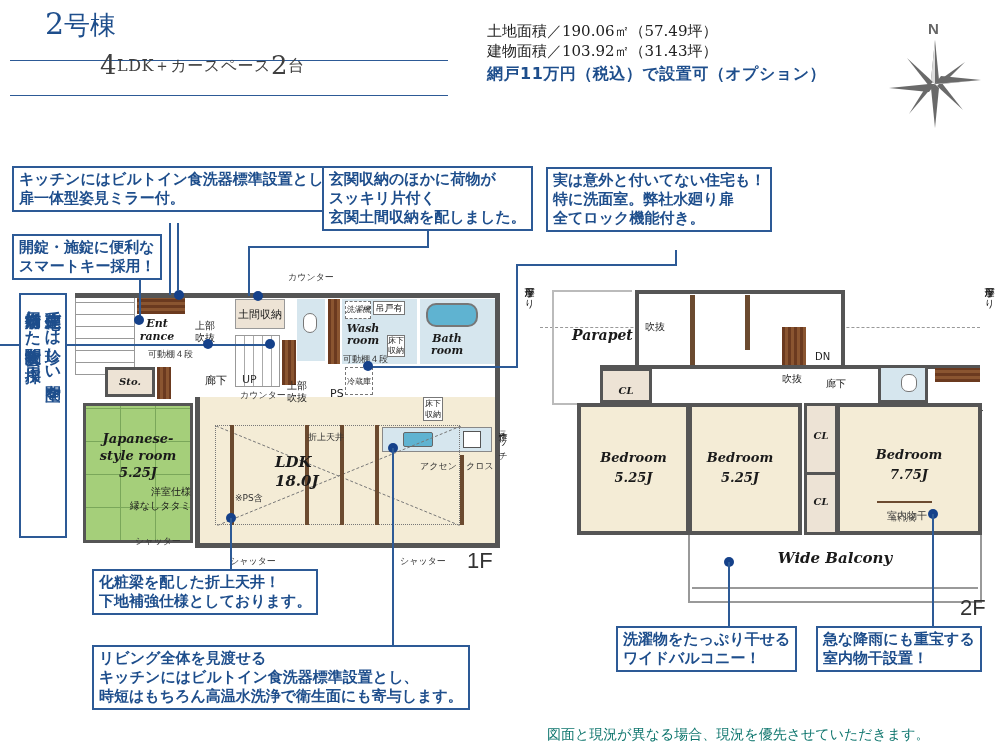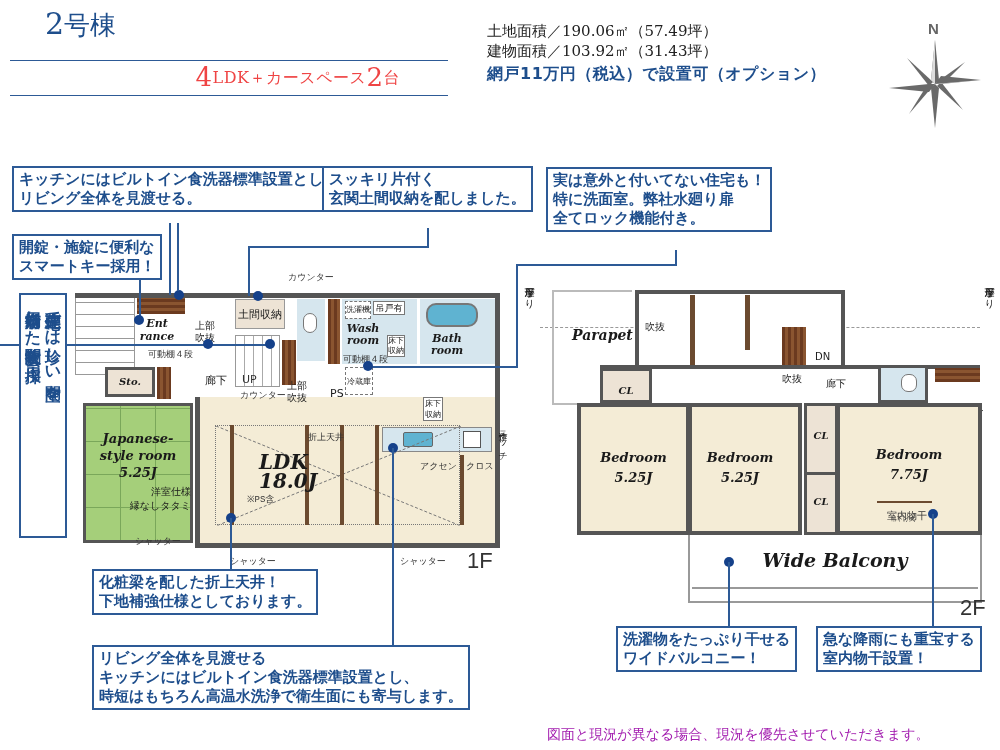--- a/index.html
+++ b/index.html
@@ -3,34 +3,34 @@
 <meta charset="utf-8">
 <style>
   * { box-sizing: border-box; margin: 0; padding: 0; }
   html, body { width: 1000px; height: 750px; background: #ffffff; overflow: hidden; }
   body { position: relative; font-family: "DejaVu Sans", "Liberation Sans", sans-serif; color: #1a1a1a; }
   .abs { position: absolute; }
   .serif { font-family: "DejaVu Serif", "Liberation Serif", serif; }
   .title { left: 45px; top: 6px; font-size: 26px; color: #1e4e8c; }
   .title .num { font-size: 30px; }
   .hr { height: 1px; background: #2d5a96; left: 10px; width: 438px; }
-  .subtitle { left: 100px; top: 62px; width: 300px; text-align: right; font-size: 16px; color: #ef4444; letter-spacing: 0.5px; }
+  .subtitle { left: 100px; top: 50px; width: 300px; text-align: left; font-size: 16px; color: #404040; letter-spacing: 0.5px; }
   .subtitle .big { font-size: 26px; vertical-align: -3px; }
   .spec { left: 487px; font-size: 15px; color: #222; }
   .spec-blue { left: 487px; top: 64px; font-size: 16px; color: #1e4e8c; font-weight: bold; letter-spacing: 0.5px; }
   .compass { left: 885px; top: 20px; width: 100px; height: 110px; }
   .callout { border: 2px solid #2d5a96; background: #fff; color: #1e4e8c; font-weight: bold; font-size: 15px; line-height: 19px; padding: 2px 5px; white-space: nowrap; }
   .vcallout { writing-mode: vertical-rl; border: 2px solid #2d5a96; background: #fff; color: #1e4e8c; font-weight: bold; font-size: 16px; line-height: 20px; padding: 5px 2px; }
   .leader { background: #2d5a96; }
   .dot { width: 10px; height: 10px; border-radius: 50%; background: #15418a; }
   .wall { background: #555; }
   .room-label { font-family: "DejaVu Serif", "Liberation Serif", serif; font-style: italic; font-weight: bold; text-align: center; color: #1a1a1a; }
   .small { font-size: 9px; color: #333; white-space: nowrap; }
   .floor-tag { font-size: 22px; color: #333; font-family: "Liberation Sans", sans-serif; }
-  .footer { left: 547px; top: 726px; font-size: 14px; color: #a21caf; }
+  .footer { left: 547px; top: 726px; font-size: 14px; color: #0f766e; }
   .beam { background: #6b4a2f; }
   .wood { background: repeating-linear-gradient(90deg, #6b3a1f 0 3px, #8a5530 3px 6px); }
   .woodh { background: repeating-linear-gradient(0deg, #6b3a1f 0 3px, #8a5530 3px 6px); }
   .dashed { border: 1px dashed #777; }
 </style>
 </head>
 <body>
 
 <div class="abs title serif">
   <span class="num">2</span><span>号棟</span>
@@ -99,21 +99,21 @@
       <div>吹抜</div>
   </div>
   <div class="abs small" style="left:165px;top:104px;">カウンター</div>
 
   <div class="abs" style="left:222px;top:14px;width:28px;height:62px;background:#d6e6ee;">
     <div class="abs" style="left:6px;top:14px;width:14px;height:20px;border:1px solid #777;border-radius:7px;background:#fff;"></div>
   </div>
   <div class="abs wood" style="left:253px;top:14px;width:12px;height:65px;"></div>
 
   <div class="abs" style="left:267px;top:14px;width:75px;height:65px;background:#d6e6ee;"></div>
-  <div class="abs dashed" style="left:270px;top:16px;width:26px;height:18px;font-size:8px;text-align:center;line-height:16px;background:#fff;">洗濯機</div>
+  <div class="abs dashed" style="left:270px;top:16px;width:26px;height:18px;font-size:8px;text-align:center;line-height:16px;background:#fff;font-style:italic;">洗濯機</div>
   <div class="abs" style="left:298px;top:16px;width:32px;height:14px;font-size:9px;text-align:center;background:#fff;border:1px solid #777;">吊戸有</div>
   <div class="abs room-label" style="left:268px;top:38px;width:40px;font-size:11px;line-height:12px;text-align:center;">
     <div>Wash</div>
       <div>room</div>
   </div>
   <div class="abs" style="left:312px;top:50px;width:18px;height:22px;font-size:8px;line-height:10px;border:1px solid #777;background:#fff;text-align:center;">
     <div>床下</div>
       <div>収納</div>
   </div>
   <div class="abs small" style="left:268px;top:68px;">可動棚４段</div>
@@ -164,25 +164,25 @@
         <line x1="0" y1="0" x2="245" y2="100" stroke="#777" stroke-dasharray="3,2"></line>
         <line x1="245" y1="0" x2="0" y2="100" stroke="#777" stroke-dasharray="3,2"></line>
       </svg>
   </div>
   <div class="abs beam" style="left:155px;top:140px;width:4px;height:100px;"></div>
   <div class="abs beam" style="left:230px;top:140px;width:4px;height:100px;"></div>
   <div class="abs beam" style="left:265px;top:140px;width:4px;height:100px;"></div>
   <div class="abs beam" style="left:300px;top:140px;width:4px;height:100px;"></div>
   <div class="abs beam" style="left:385px;top:170px;width:4px;height:70px;"></div>
   <div class="abs small" style="left:233px;top:146px;">折上天井</div>
-  <div class="abs room-label" style="left:160px;top:168px;width:60px;font-size:20px;line-height:19px;padding-left:24px;">
+  <div class="abs room-label" style="left:176px;top:168px;width:60px;font-size:15px;line-height:19px;padding-left:24px;">
     <div>LDK</div>
     <div>18.0J</div>
   </div>
-  <div class="abs small" style="left:172px;top:207px;font-family:Liberation Mono, monospace;">※PS含</div>
+  <div class="abs small" style="left:160px;top:207px;">※PS含</div>
 
   <div class="abs small" style="left:60px;top:250px;">シャッター</div>
   <div class="abs small" style="left:155px;top:270px;">シャッター</div>
   <div class="abs small" style="left:325px;top:270px;">シャッター</div>
   <div class="abs floor-tag" style="left:392px;top:263px;">1F</div>
 </div>
 
 <div class="abs" style="left:520px;top:265px;width:480px;height:340px;">
 
   <div class="abs" style="left:2px;top:15px;writing-mode:vertical-rl;font-size:10px;">母屋下がり</div>
@@ -233,21 +233,21 @@
   <div class="abs room-label" style="left:316px;top:180px;width:146px;font-size:13px;line-height:20px;">
     <div>Bedroom</div>
       <div>7.75J</div>
   </div>
   <div class="abs beam" style="left:357px;top:236px;width:55px;height:2px;"></div>
   <div class="abs small" style="left:367px;top:244px;font-size:10px;">室内物干</div>
   <div class="abs small" style="left:371px;top:250px;font-size:6px;">吊下げ式</div>
 
   <div class="abs" style="left:168px;top:270px;width:294px;height:68px;border:2px solid #999;border-top:none;background:#fff;"></div>
   <div class="abs" style="left:172px;top:322px;width:286px;border-top:2px solid #999;"></div>
-  <div class="abs room-label" style="left:168px;top:284px;width:294px;font-size:19px;">Wide Balcony</div>
+  <div class="abs room-label" style="left:168px;top:284px;width:294px;font-size:15px;">Wide Balcony</div>
 
   <div class="abs floor-tag" style="left:440px;top:330px;">2F</div>
 </div>
 
 <div class="abs leader" style="left:169px;top:223px;width:2px;height:72px;"></div>
 <div class="abs dot" style="left:174px;top:290px;"></div>
 <div class="abs leader" style="left:177px;top:223px;width:2px;height:68px;"></div>
 <div class="abs leader" style="left:139px;top:278px;width:2px;height:40px;"></div>
 <div class="abs dot" style="left:134px;top:315px;"></div>
 <div class="abs leader" style="left:248px;top:246px;width:180px;height:2px;"></div>
@@ -267,23 +267,24 @@
 <div class="abs dot" style="left:388px;top:443px;"></div>
 <div class="abs leader" style="left:392px;top:448px;width:2px;height:198px;"></div>
 
 <div class="abs dot" style="left:724px;top:557px;"></div>
 <div class="abs leader" style="left:728px;top:562px;width:2px;height:64px;"></div>
 <div class="abs dot" style="left:928px;top:509px;"></div>
 <div class="abs leader" style="left:932px;top:514px;width:2px;height:112px;"></div>
 
 <div class="abs callout" style="left:12px;top:166px;">
   <div>キッチンにはビルトイン食洗器標準設置とし</div>
-  <div>リビング全体を見渡せる。</div>
+  <div>扉一体型姿見ミラー付。</div>
 </div>
 <div class="abs callout" style="left:322px;top:166px;">
+  <div>玄関収納のほかに荷物が</div>
   <div>スッキリ片付く</div>
   <div>玄関土間収納を配しました。</div>
 </div>
 <div class="abs callout" style="left:546px;top:167px;">
   <div>実は意外と付いてない住宅も！</div>
   <div>特に洗面室。弊社水廻り扉</div>
   <div>全てロック機能付き。</div>
 </div>
 <div class="abs callout" style="left:12px;top:234px;">
   <div>開錠・施錠に便利な</div>

